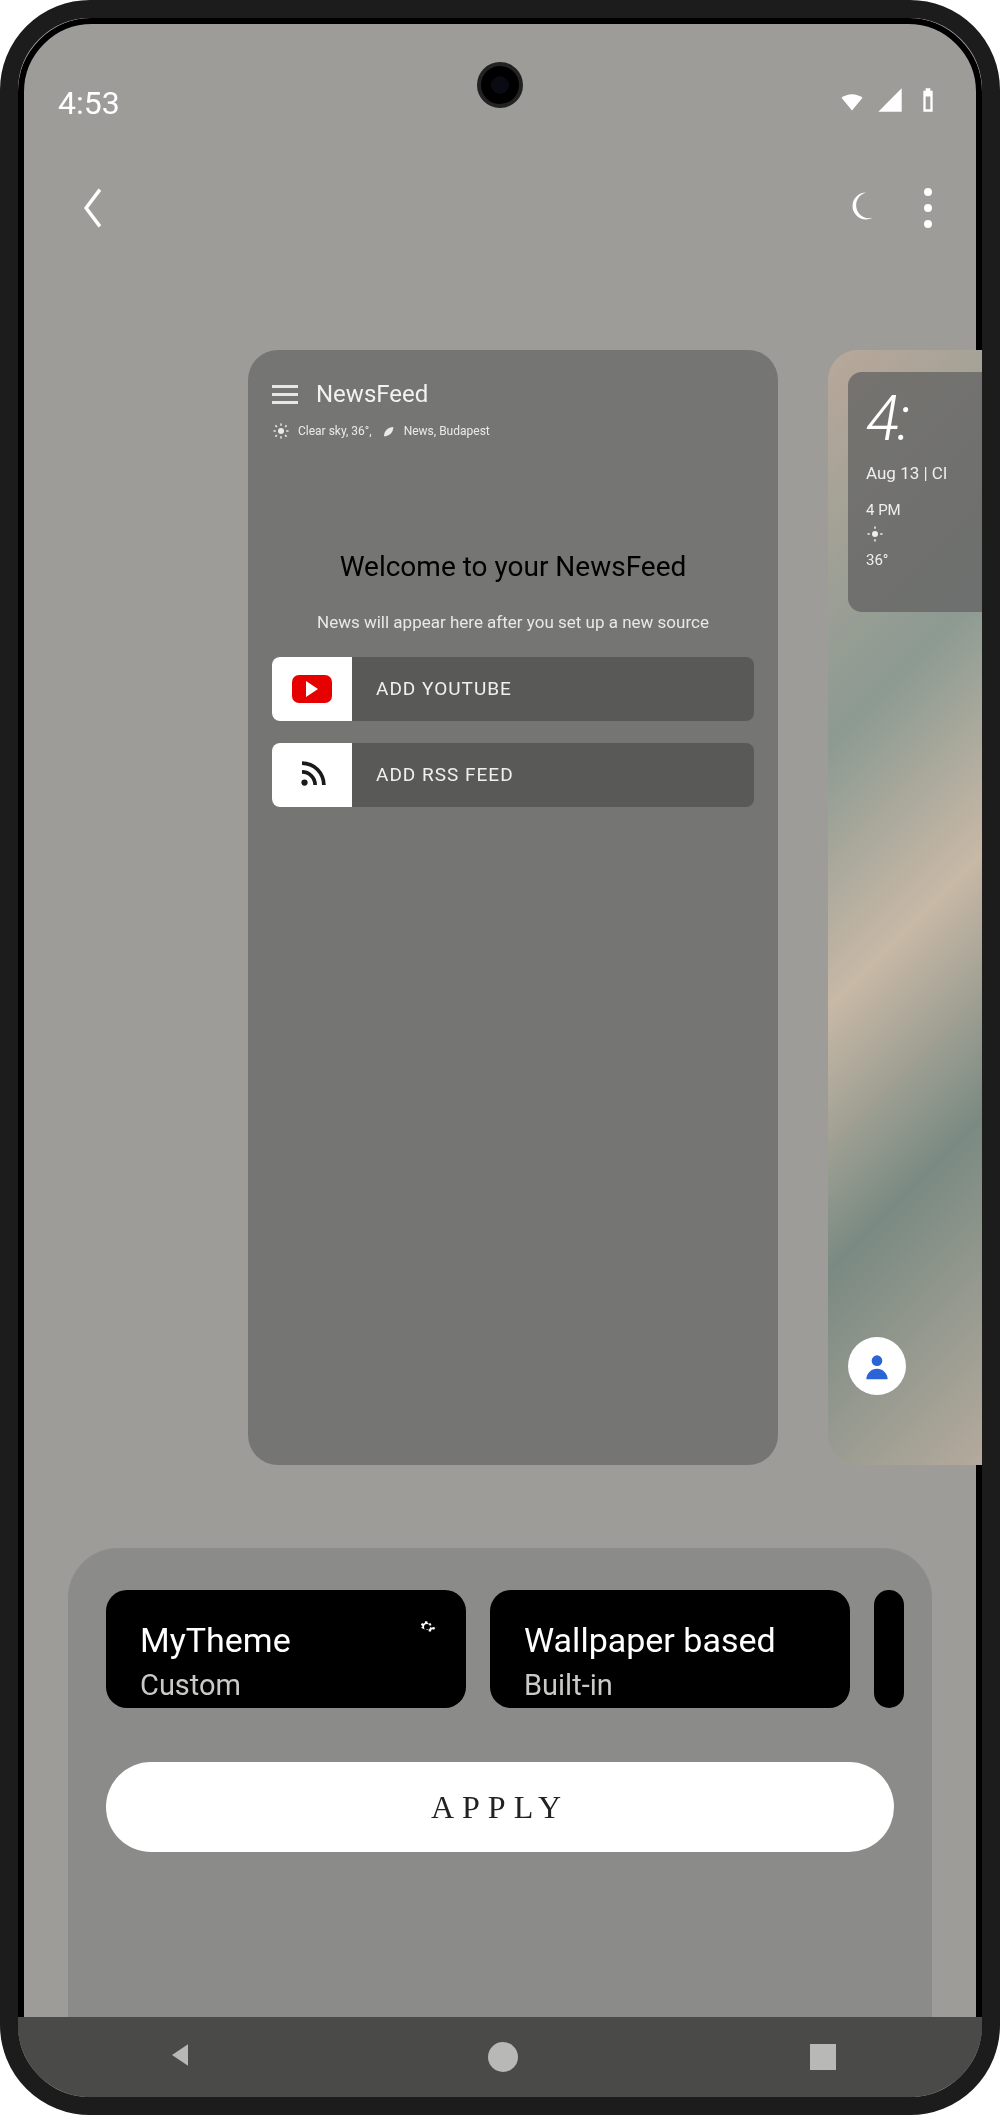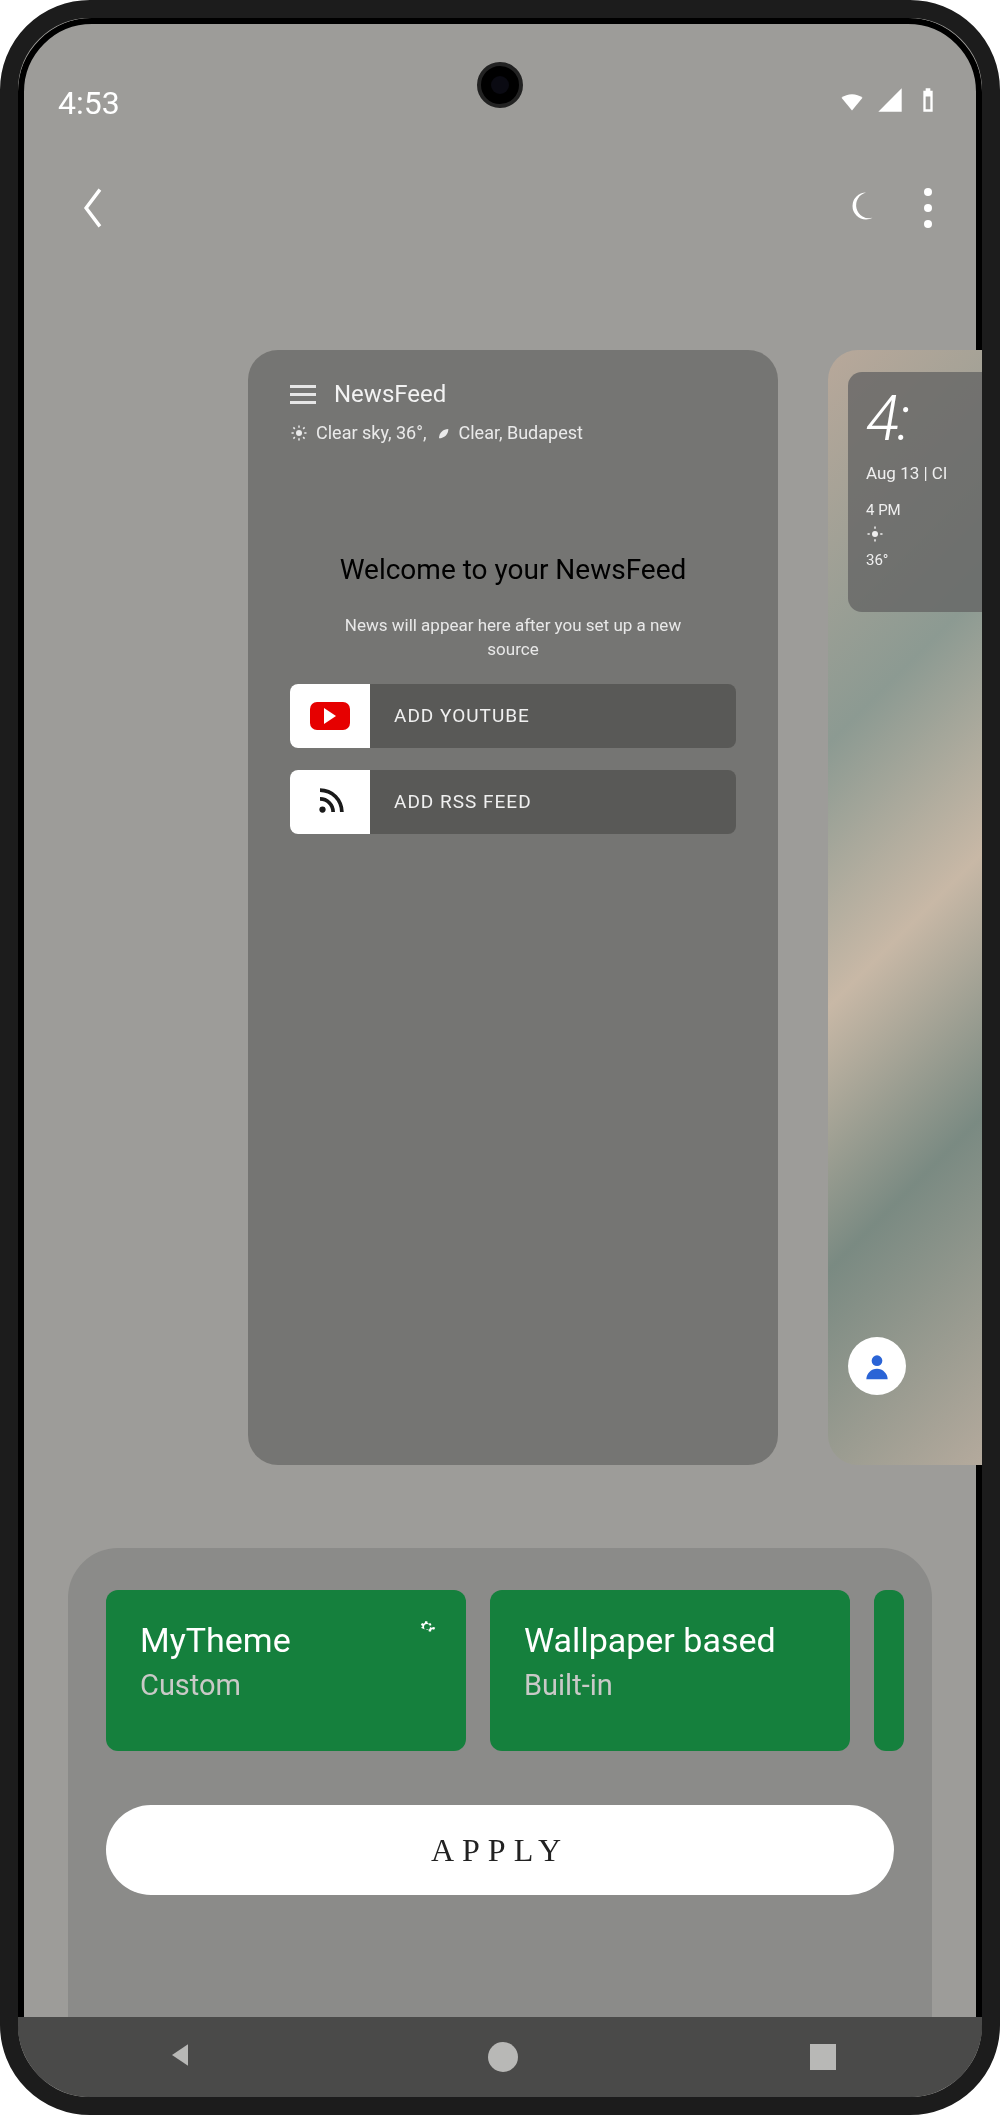--- a/index.html
+++ b/index.html
@@ -39,27 +39,27 @@
   .kebab span { width:8px; height:8px; background:#fff; border-radius:50%; display:block; }
 
   .preview-area {
     position:absolute; left:0; right:0; top:310px; height:1160px;
     overflow:hidden;
   }
   .newsfeed-card {
     position:absolute; left:230px; top:22px; width:530px; height:1115px;
     background:rgba(110,110,108,0.85); border-radius:30px;
     color:#f0f0f0;
-    padding:30px 42px;
+    padding:30px 24px;
   }
   .nf-header { display:flex; align-items:center; gap:18px; margin-bottom:14px; }
   .hamburger { display:flex; flex-direction:column; gap:5px; }
   .hamburger span { width:26px; height:3px; background:#e6e6e6; display:block; }
   .nf-title { font-size:24px; color:#f2f2f2; }
-  .nf-weather { display:flex; align-items:center; gap:8px; font-size:18px; color:#eaeaea; }
+  .nf-weather { display:flex; align-items:center; gap:8px; font-size:12px; color:#eaeaea; }
   .nf-weather svg { width:18px; height:18px; fill:#eaeaea; }
   .nf-welcome { text-align:center; margin-top:110px; font-size:28px; color:#000000; font-weight:400; }
   .nf-sub { text-align:center; margin-top:28px; font-size:17px; color:#e8e8e8; line-height:1.4; padding:0 30px; }
   .nf-button {
     display:flex; align-items:center; margin-top:22px; height:64px;
     background:rgba(80,80,78,0.75); border-radius:8px; overflow:hidden;
   }
   .nf-button:first-of-type{ margin-top:180px; }
   .nf-button .icon-box { width:80px; height:64px; background:#fff; display:flex; align-items:center; justify-content:center; }
   .nf-button .label { padding-left:24px; font-size:19px; letter-spacing:1px; color:#f0f0f0; }
@@ -89,21 +89,21 @@
   }
   .contact-bubble svg{width:32px;height:32px;fill:#2a64d6;}
 
   .bottom-sheet {
     position:absolute; left:50px; right:50px; top:1530px; height:530px;
     background:#8b8b89; border-radius:50px;
     padding:42px 0;
   }
   .theme-row { display:flex; gap:24px; padding:0 38px; overflow:hidden; }
   .theme-card {
-    flex:0 0 360px; height:161px; background:#15803d; border-radius:12px;
+    flex:0 0 360px; height:118px; background:#000000; border-radius:21px;
     padding:30px 34px; position:relative; color:#fff;
   }
   .theme-card .tname{font-size:34px;color:#fff;}
   .theme-card .tsub{font-size:29px;color:#c9c9c7;margin-top:8px;}
   .theme-card .gear-badge{position:absolute;top:28px;right:30px;width:18px;height:18px;}
   .theme-card .gear-badge svg{width:18px;height:18px;fill:#fff;}
   .theme-card.peek3{flex:0 0 30px;padding:0;}
   .apply-btn{
     margin:54px 38px 0; height:90px; background:#fff; border-radius:46px;
     display:flex; align-items:center; justify-content:center;
@@ -181,21 +181,21 @@
               <line x1="4.5" y1="4.5" x2="6.5" y2="6.5"></line>
               <line x1="17.5" y1="17.5" x2="19.5" y2="19.5"></line>
               <line x1="4.5" y1="19.5" x2="6.5" y2="17.5"></line>
               <line x1="17.5" y1="6.5" x2="19.5" y2="4.5"></line>
             </g>
           </svg>
         <span>Clear sky, 36°,</span>
         <svg viewBox="0 0 24 24" style="width:16px;height:16px">
             <path d="M6 20c8 0 14-6 14-14C12 6 6 12 6 20z"></path>
           </svg>
-        <span>Clear, Budapest</span>
+        <span>News, Budapest</span>
       </div>
       <div class="nf-welcome">Welcome to your NewsFeed</div>
       <div class="nf-sub">News will appear here after you set up a new source</div>
 
       <div class="nf-button">
         <div class="icon-box">
             <div class="yt-icon"></div>
           </div>
         <span class="label">ADD YOUTUBE</span>
       </div>

